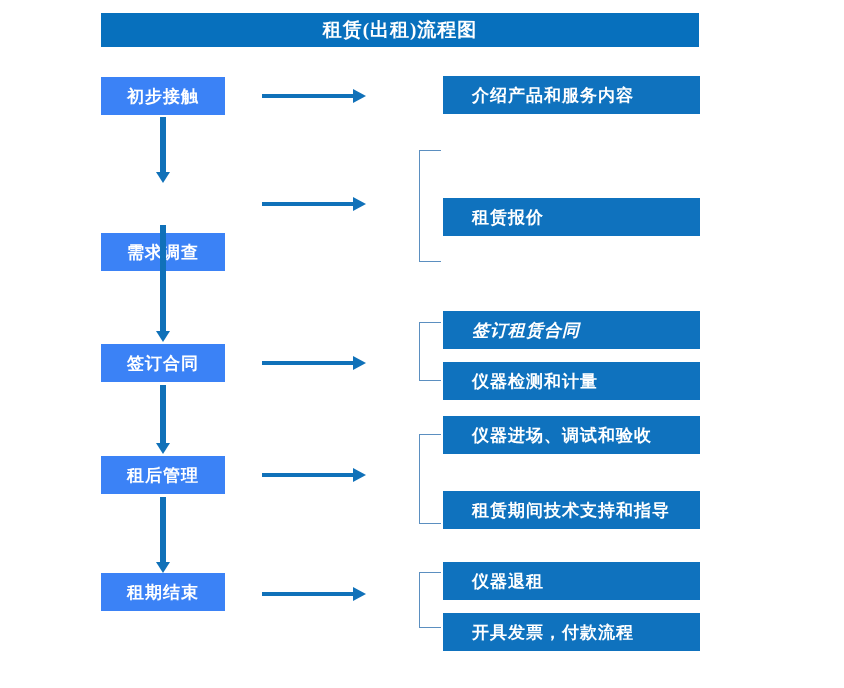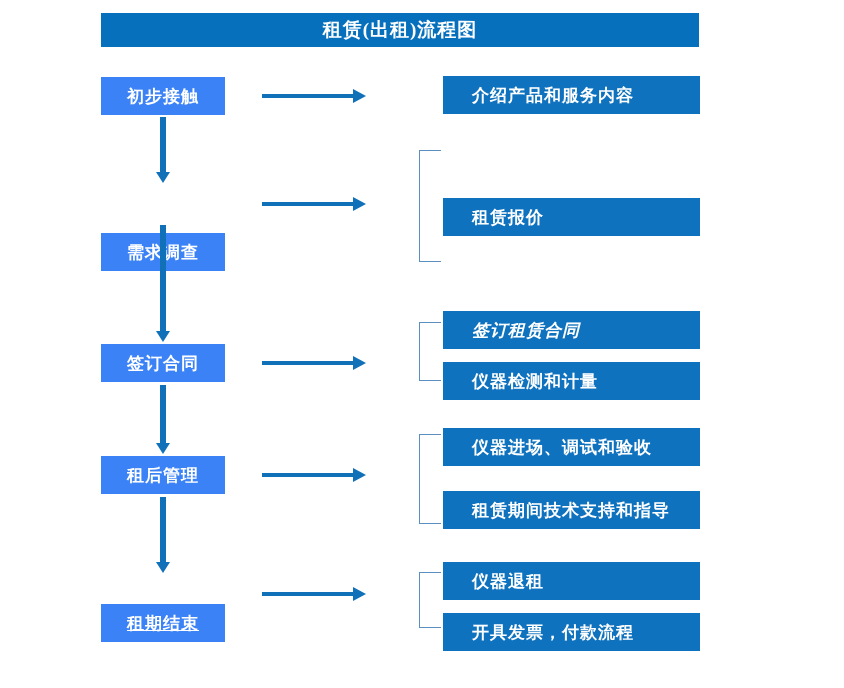--- a/index.html
+++ b/index.html
@@ -144,21 +144,21 @@
   <div class="title-bar">租赁(出租)流程图</div>
 
   <div class="stage-box" style="top:77px;">初步接触</div>
 
   <div class="stage-box" style="top:195px;margin-top:38px;">需求调查</div>
 
   <div class="stage-box" style="top:344px;">签订合同</div>
 
   <div class="stage-box" style="top:456px;text-align:center;">租后管理</div>
 
-  <div class="stage-box" style="top:604px;text-decoration:underline;">租期结束</div>
+  <div class="stage-box" style="top:573px;">租期结束</div>
 
   <div class="v-arrow" style="top:117px; height:66px;">
     <div class="shaft" style="height:55px;"></div>
     <div class="head"></div>
   </div>
 
   <div class="v-arrow" style="top:225px; height:117px;">
     <div class="shaft" style="height:106px;"></div>
     <div class="head"></div>
   </div>
@@ -209,21 +209,21 @@
   <div class="detail-box" style="top:76px;">介绍产品和服务内容</div>
 
 
   <div class="detail-box" style="top:169px;margin-top:29px;">租赁报价</div>
 
 
   <div class="detail-box" style="top:311px;font-style:italic;">签订租赁合同</div>
 
   <div class="detail-box" style="top:362px;">仪器检测和计量</div>
 
-  <div class="detail-box" style="top:428px;">仪器进场、调试和验收</div>
+  <div class="detail-box" style="top:416px;">仪器进场、调试和验收</div>
 
   <div class="detail-box" style="top:491px;">租赁期间技术支持和指导</div>
 
   <div class="detail-box" style="top:562px;">仪器退租</div>
 
   <div class="detail-box" style="top:613px;">开具发票，付款流程</div>
 
 </div>
 
 </body></html>

